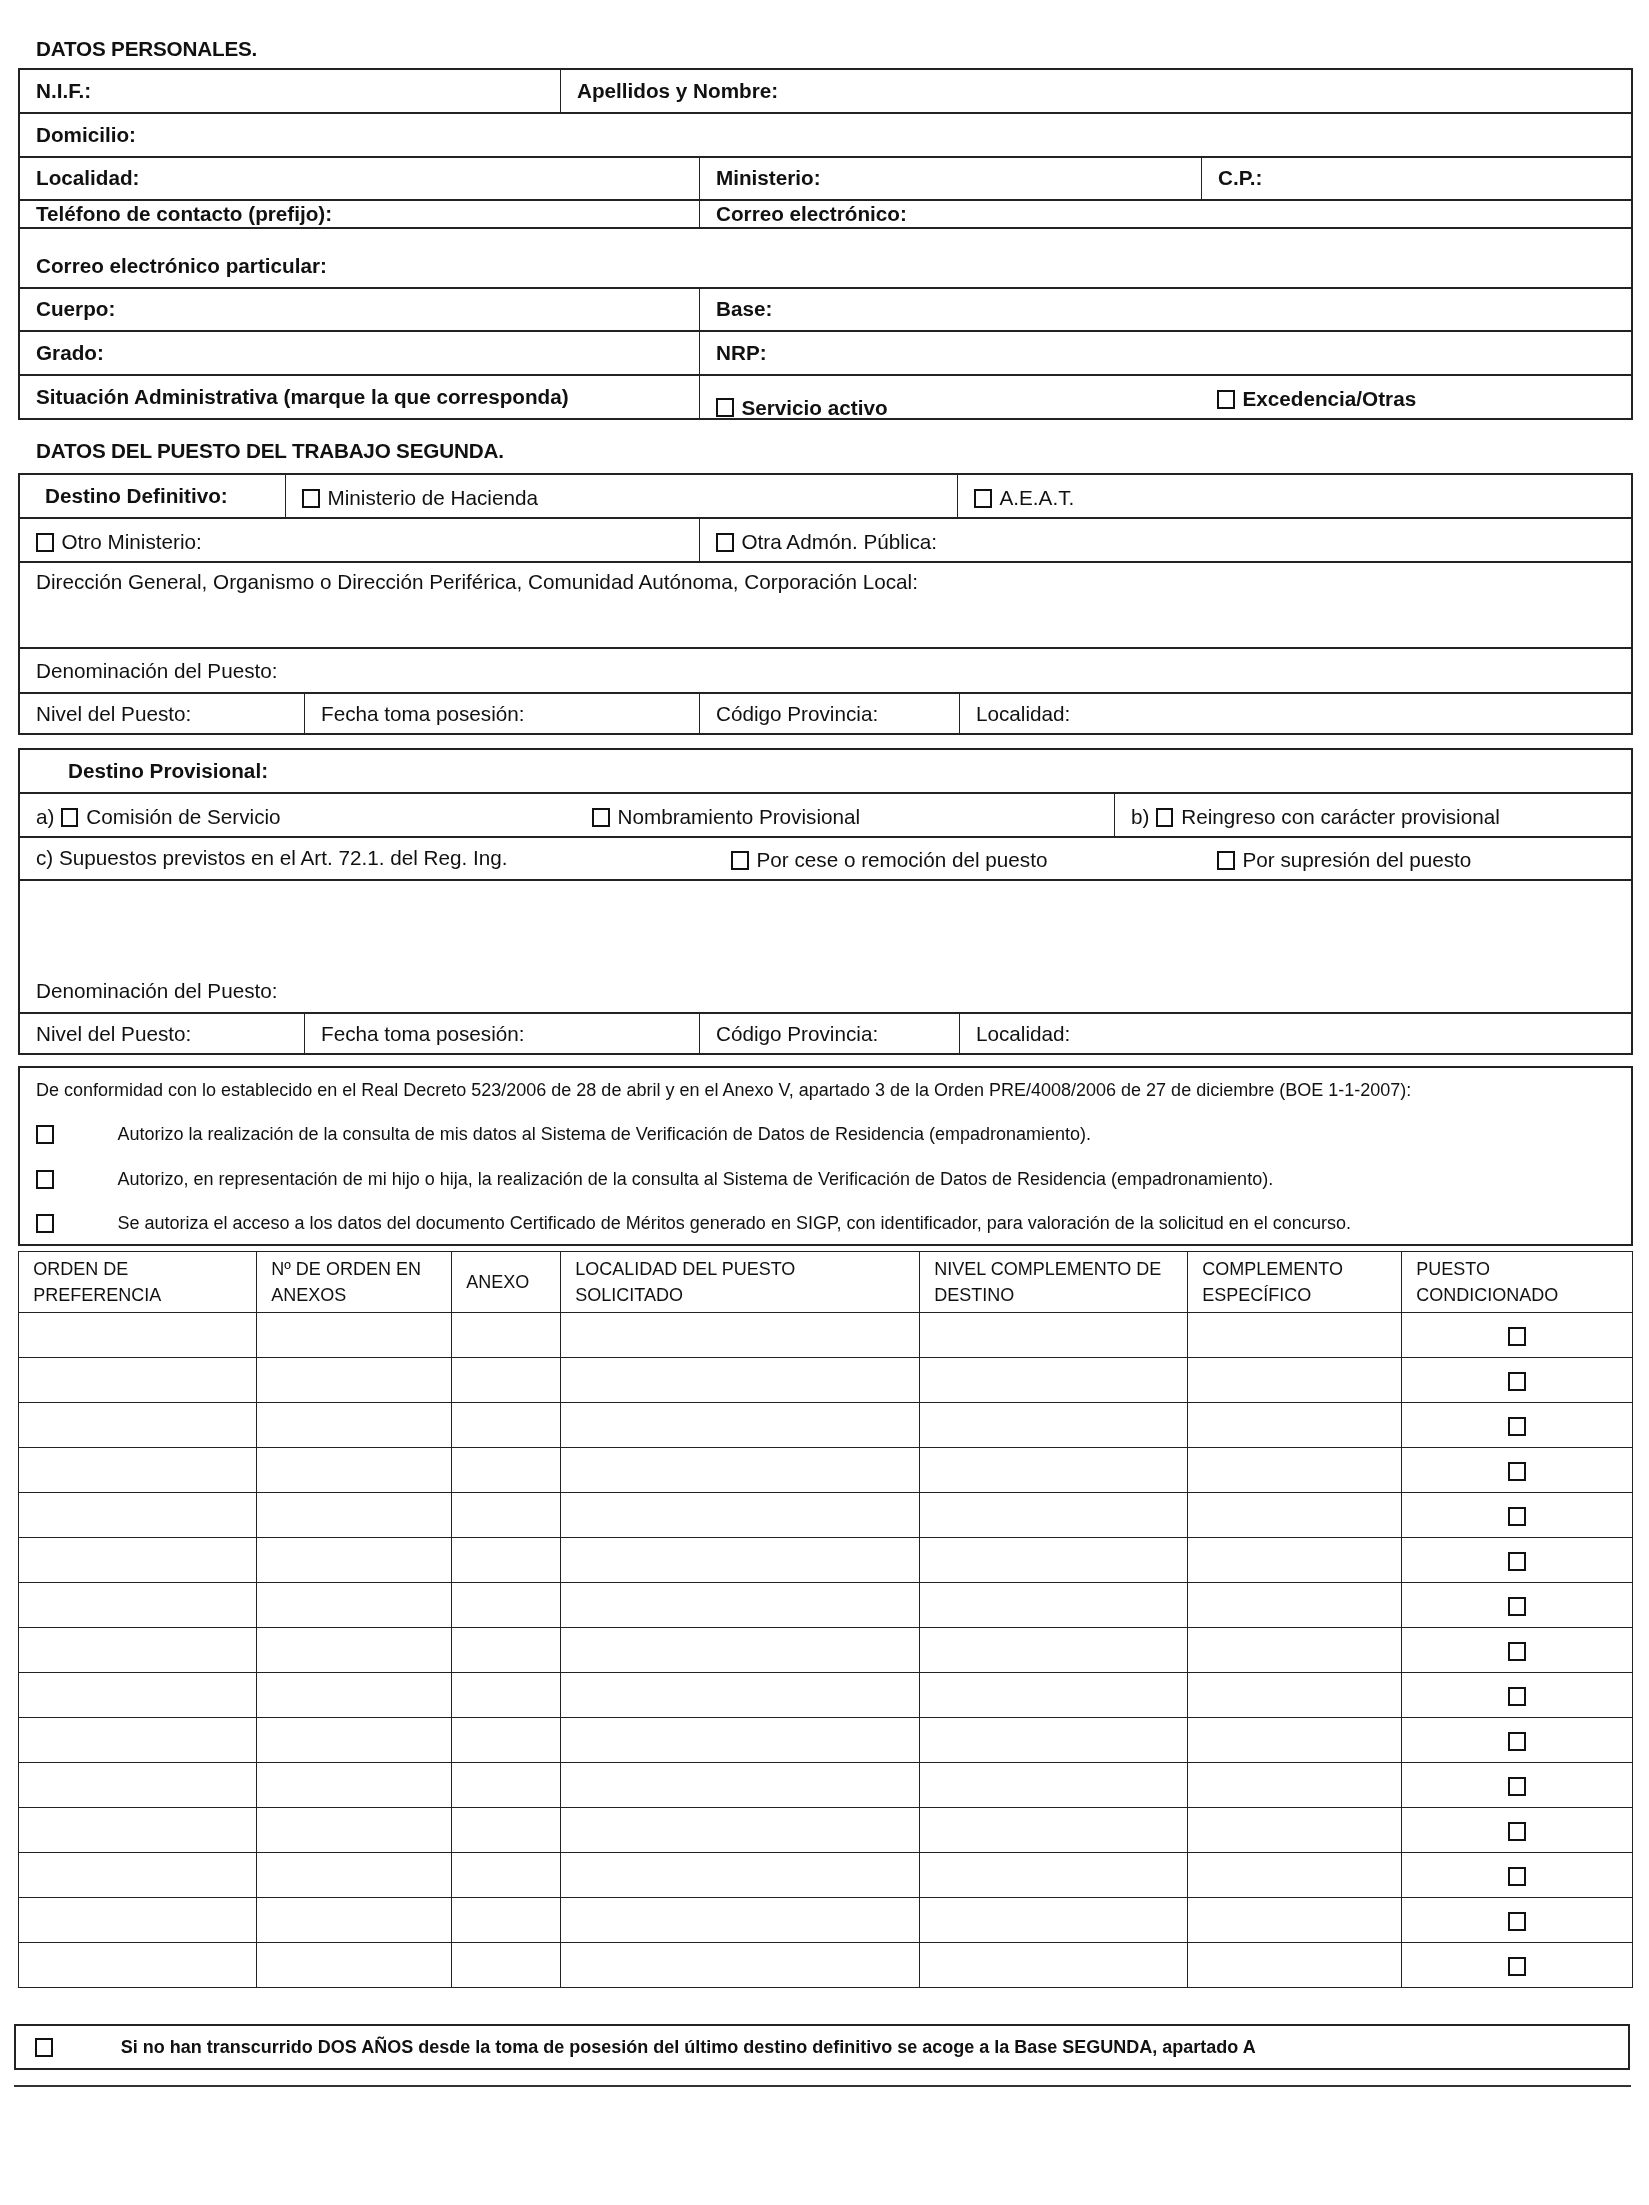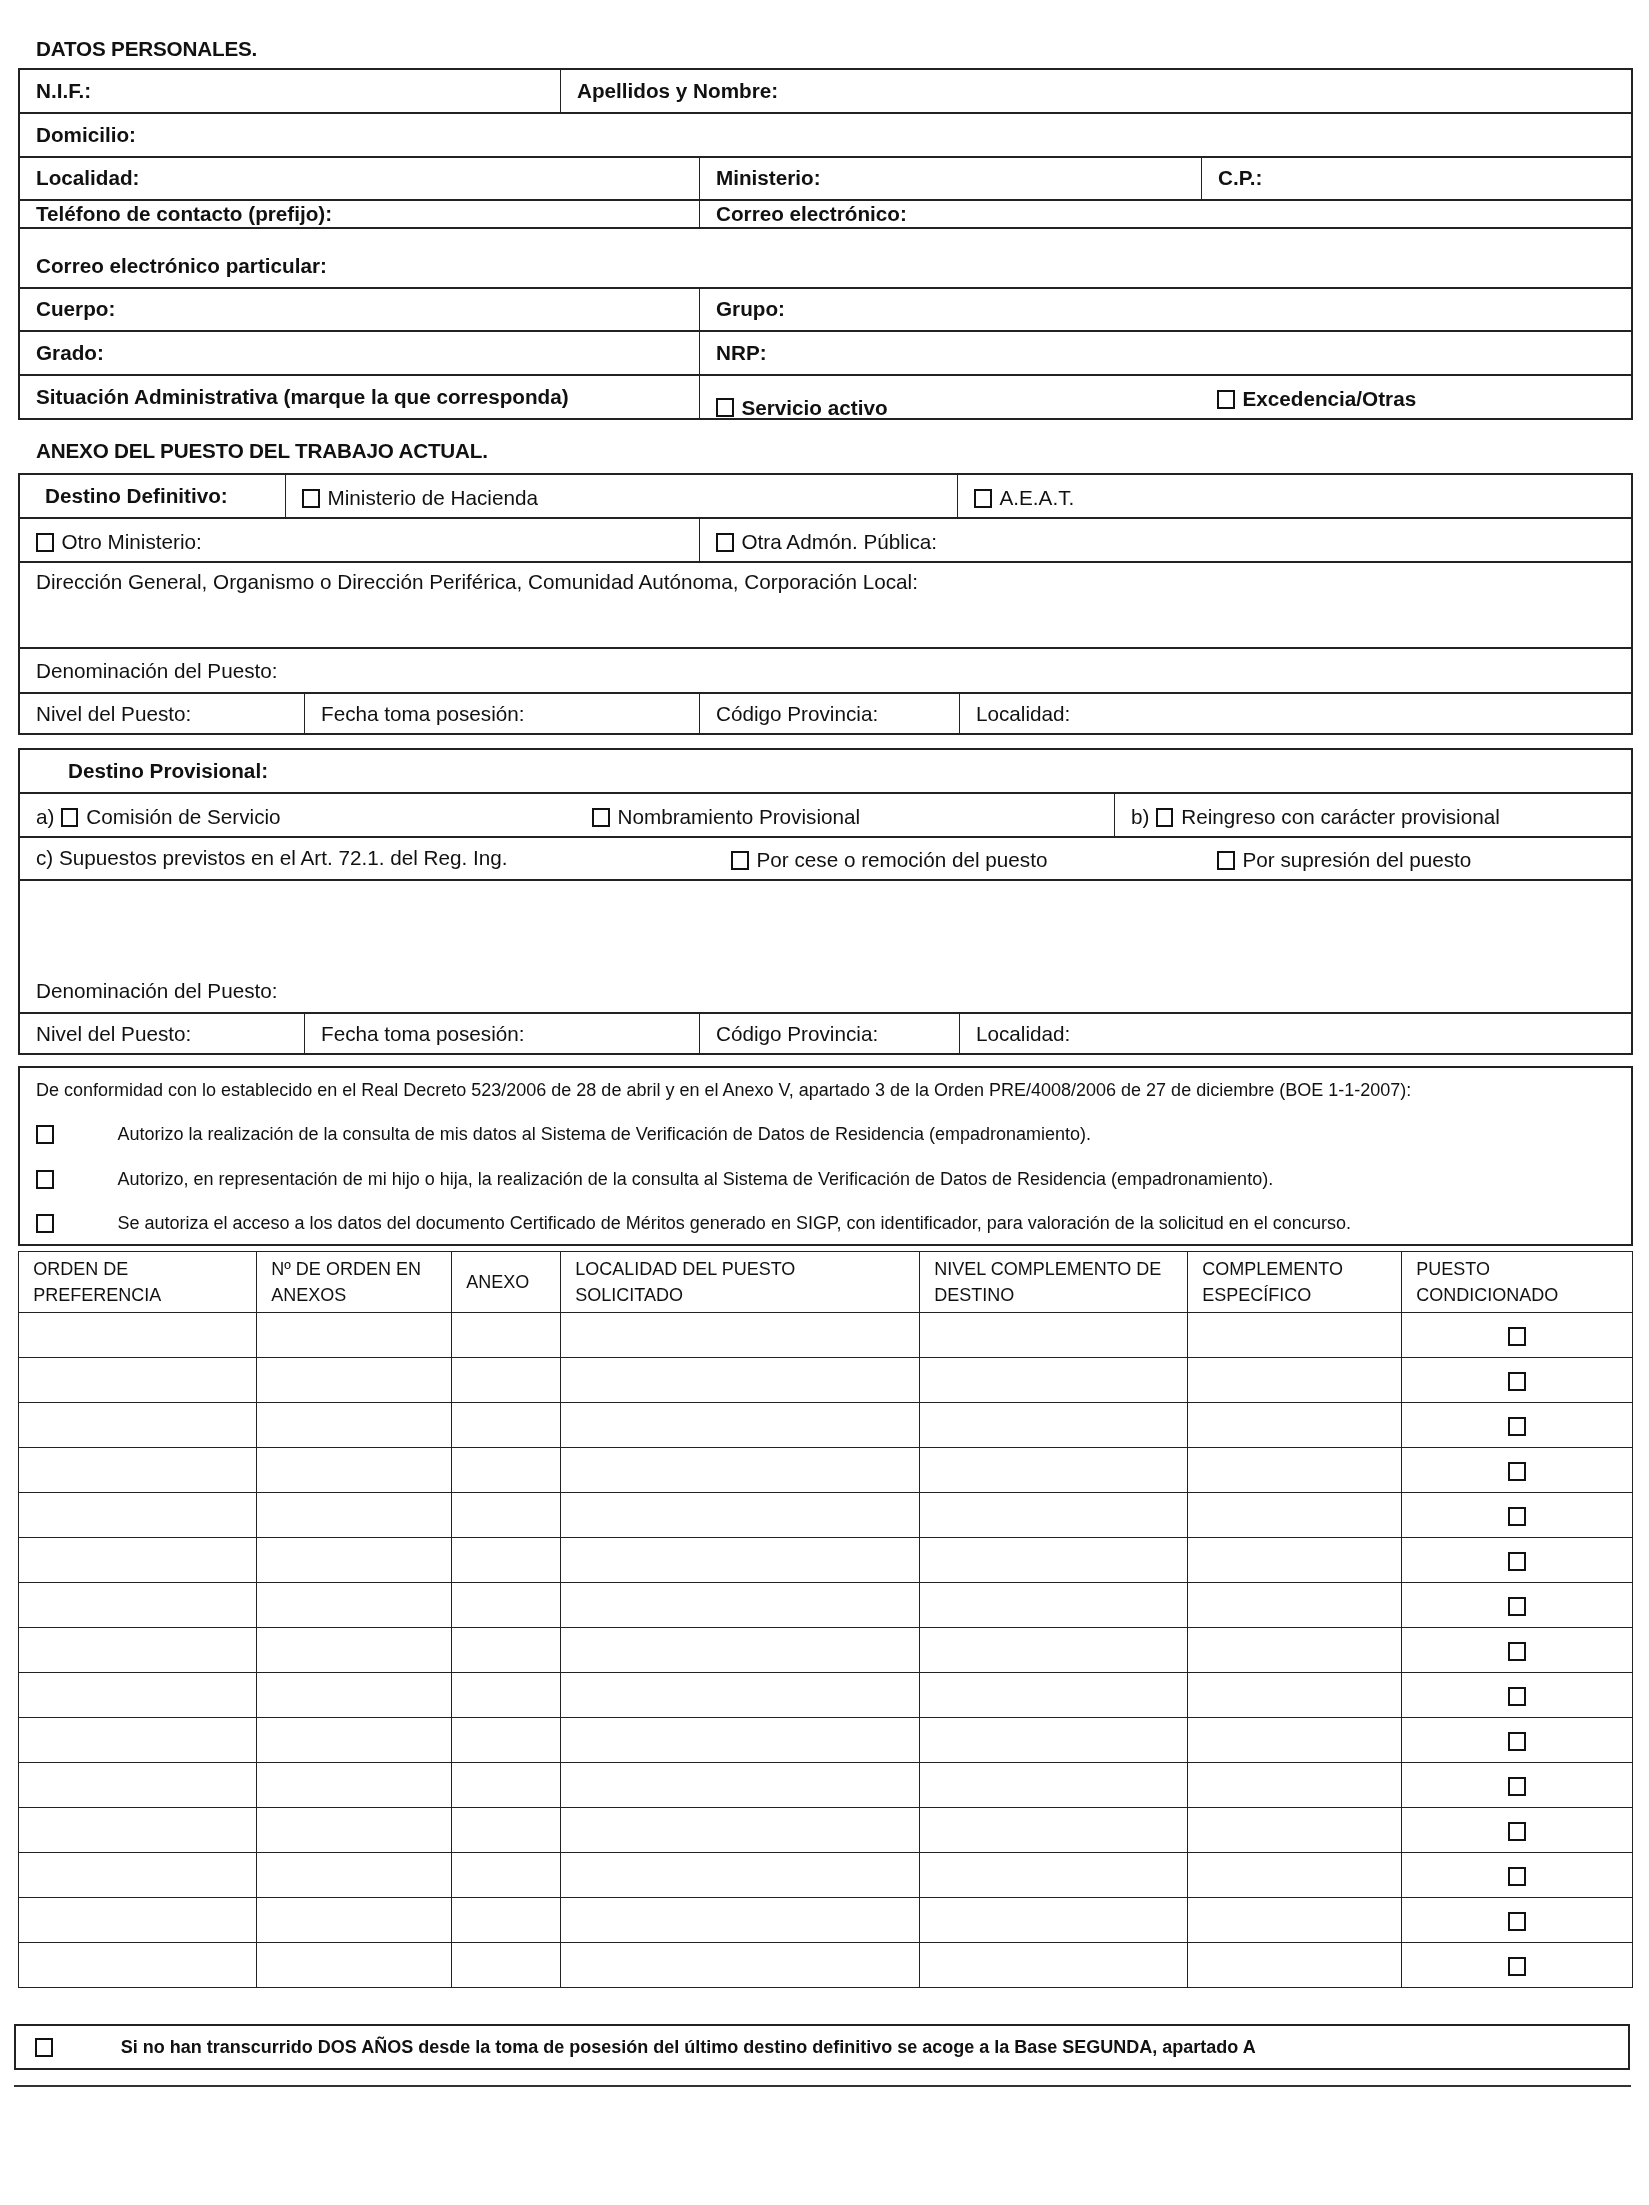--- a/index.html
+++ b/index.html
@@ -62,21 +62,21 @@
   <div class="row" style="top:175px; height:44px;">
     <div class="cell b" style="left:0; right:0;">
         <span>Correo electrónico particular:</span>
       </div>
   </div>
   <div class="row" style="top:218px; height:44px;">
     <div class="cell b" style="left:0; width:679px;">
         <span>Cuerpo:</span>
       </div>
     <div class="cell b vl" style="left:679px; right:0;">
-        <span>Grupo:</span>
+        <span>Base:</span>
       </div>
   </div>
   <div class="row" style="top:262px; height:44px;">
     <div class="cell b" style="left:0; width:679px;">
         <span>Grado:</span>
       </div>
     <div class="cell b vl" style="left:679px; right:0;">
         <span>NRP:</span>
       </div>
   </div>
@@ -86,21 +86,21 @@
       <span class="cb"></span>
         <span>Servicio activo</span>
     </div>
     <div class="cell b" style="left:1181px; right:0; padding-top:4.8px;">
       <span class="cb"></span>
         <span>Excedencia/Otras</span>
     </div>
   </div>
 </div>
 
-<div class="sec-title" style="top:439px;">ANEXO DEL PUESTO DEL TRABAJO ACTUAL.</div>
+<div class="sec-title" style="top:439px;">DATOS DEL PUESTO DEL TRABAJO SEGUNDA.</div>
 
 <div class="box" style="left:18px; top:473px; width:1615px; height:262px;">
   <div class="row" style="top:0; height:44px;">
     <div class="cell b" style="left:9px; width:265px;">Destino Definitivo:</div>
     <div class="cell vl" style="left:265px; width:673px; padding-top:4.8px;">
       <span class="cb"></span>
         <span>Ministerio de Hacienda</span>
     </div>
     <div class="cell vl" style="left:937px; right:0; padding-top:4.8px;">
       <span class="cb"></span>

